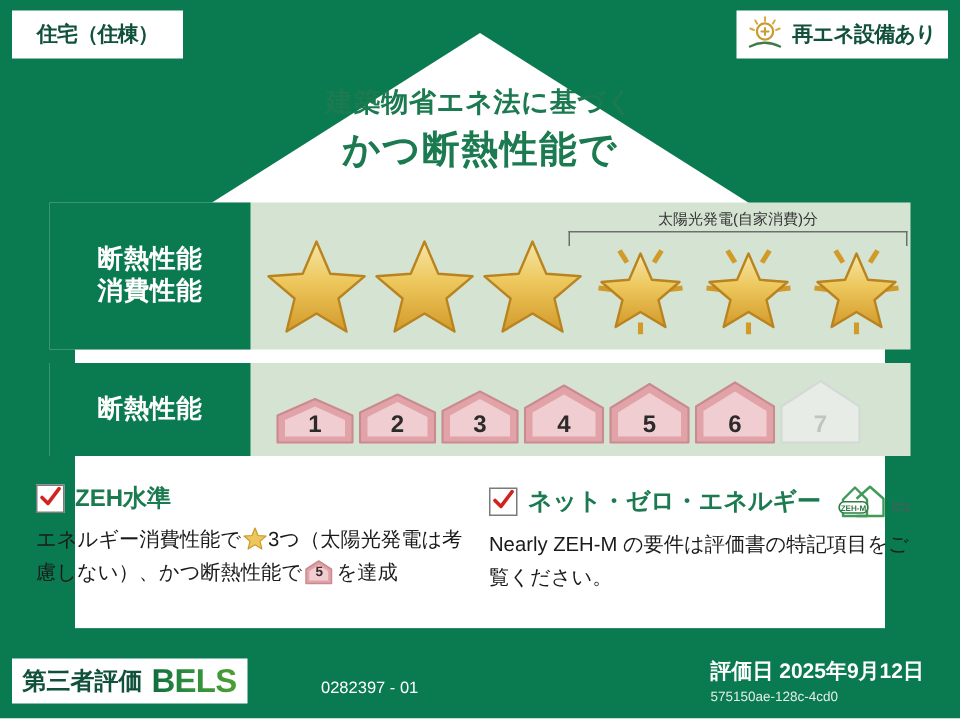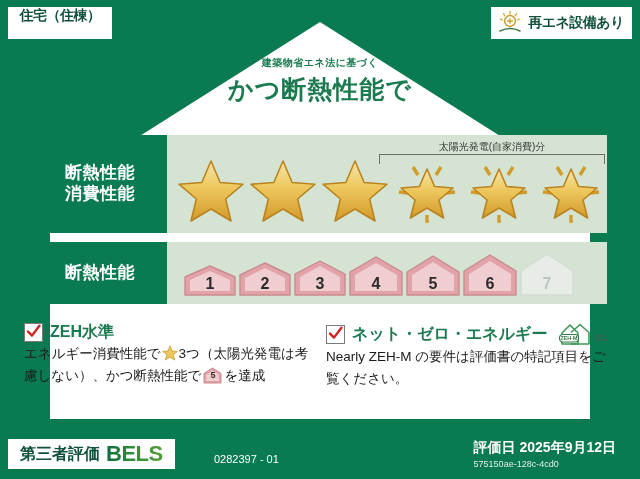--- a/index.html
+++ b/index.html
@@ -27,24 +27,25 @@
     background: #ffffff;
     clip-path: polygon(50% 0%, 100% 43%, 100% 100%, 0% 100%, 0% 43%);
     z-index: 1;
   }
 
   
   .cat-tag {
     position: absolute;
     left: 8px;
     top: 7px;
-    width: 104px;
+    width: 114px;
     height: 32px;
     background: #ffffff;
     display: flex;
+    align-items: center;
     justify-content: center;
     z-index: 5;
   }
   .cat-tag span {
     font-size: 14px;
     font-weight: bold;
     color: #11513c;
     letter-spacing: -0.5px;
     white-space: nowrap;
   }
@@ -73,21 +74,21 @@
 
   
   .title-wrap {
     position: absolute;
     left: 0; right: 0;
     top: 56px;
     text-align: center;
     z-index: 4;
   }
   .title-sub {
-    font-size: 10px;
+    font-size: 18px;
     font-weight: bold;
     color: #1b7a4f;
     letter-spacing: 0.5px;
     margin-bottom: 3px;
   }
   .title-main {
     font-size: 25px;
     font-weight: bold;
     color: #1b7a4f;
     letter-spacing: 1px;
@@ -189,21 +190,21 @@
     width: 592px;
     display: flex;
     z-index: 4;
   }
   .crit-col { width: 296px; box-sizing: border-box; padding-right: 10px; }
   .crit-col.right { padding-left: 6px; }
   .crit-head {
     display: flex;
     align-items: center;
     gap: 7px;
-    margin-bottom: 0;
+    margin-bottom: 6px;
   }
   .chk {
     width: 17px; height: 17px;
     border: 1.5px solid #7b7b7b;
     background: #ffffff;
     position: relative;
     flex: 0 0 17px;
   }
   .chk svg { position: absolute; left: 1px; top: 0px; width: 15px; height: 15px; }
   .crit-title {
@@ -247,21 +248,21 @@
 
   
   .bels-box {
     position: absolute;
     left: 8px;
     bottom: 10px;
     height: 30px;
     background: #ffffff;
     display: flex;
     align-items: center;
-    padding: 0 12px;
+    padding: 0 7px;
     z-index: 5;
   }
   .bels-box .thirdparty {
     font-size: 16px;
     font-weight: bold;
     color: #11513c;
     letter-spacing: 0px;
     white-space: nowrap;
   }
   .bels-box .bels {

